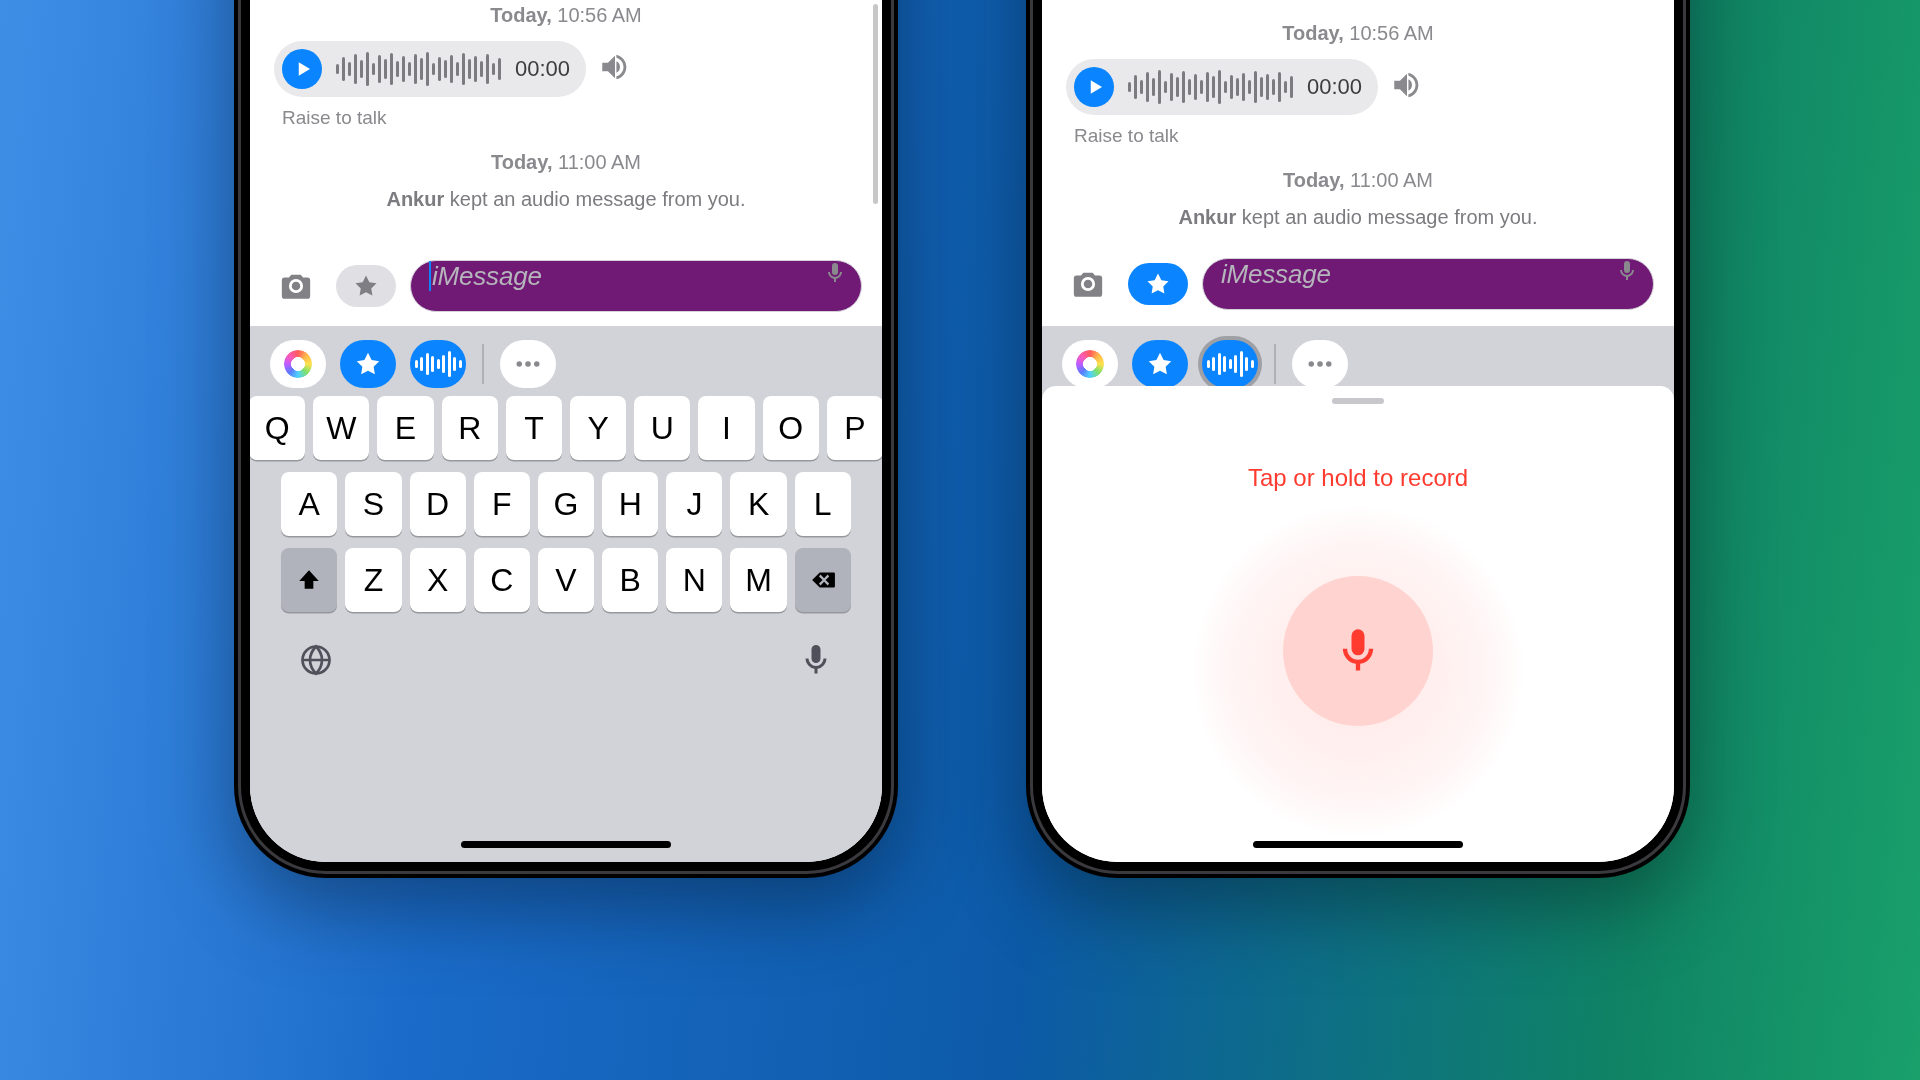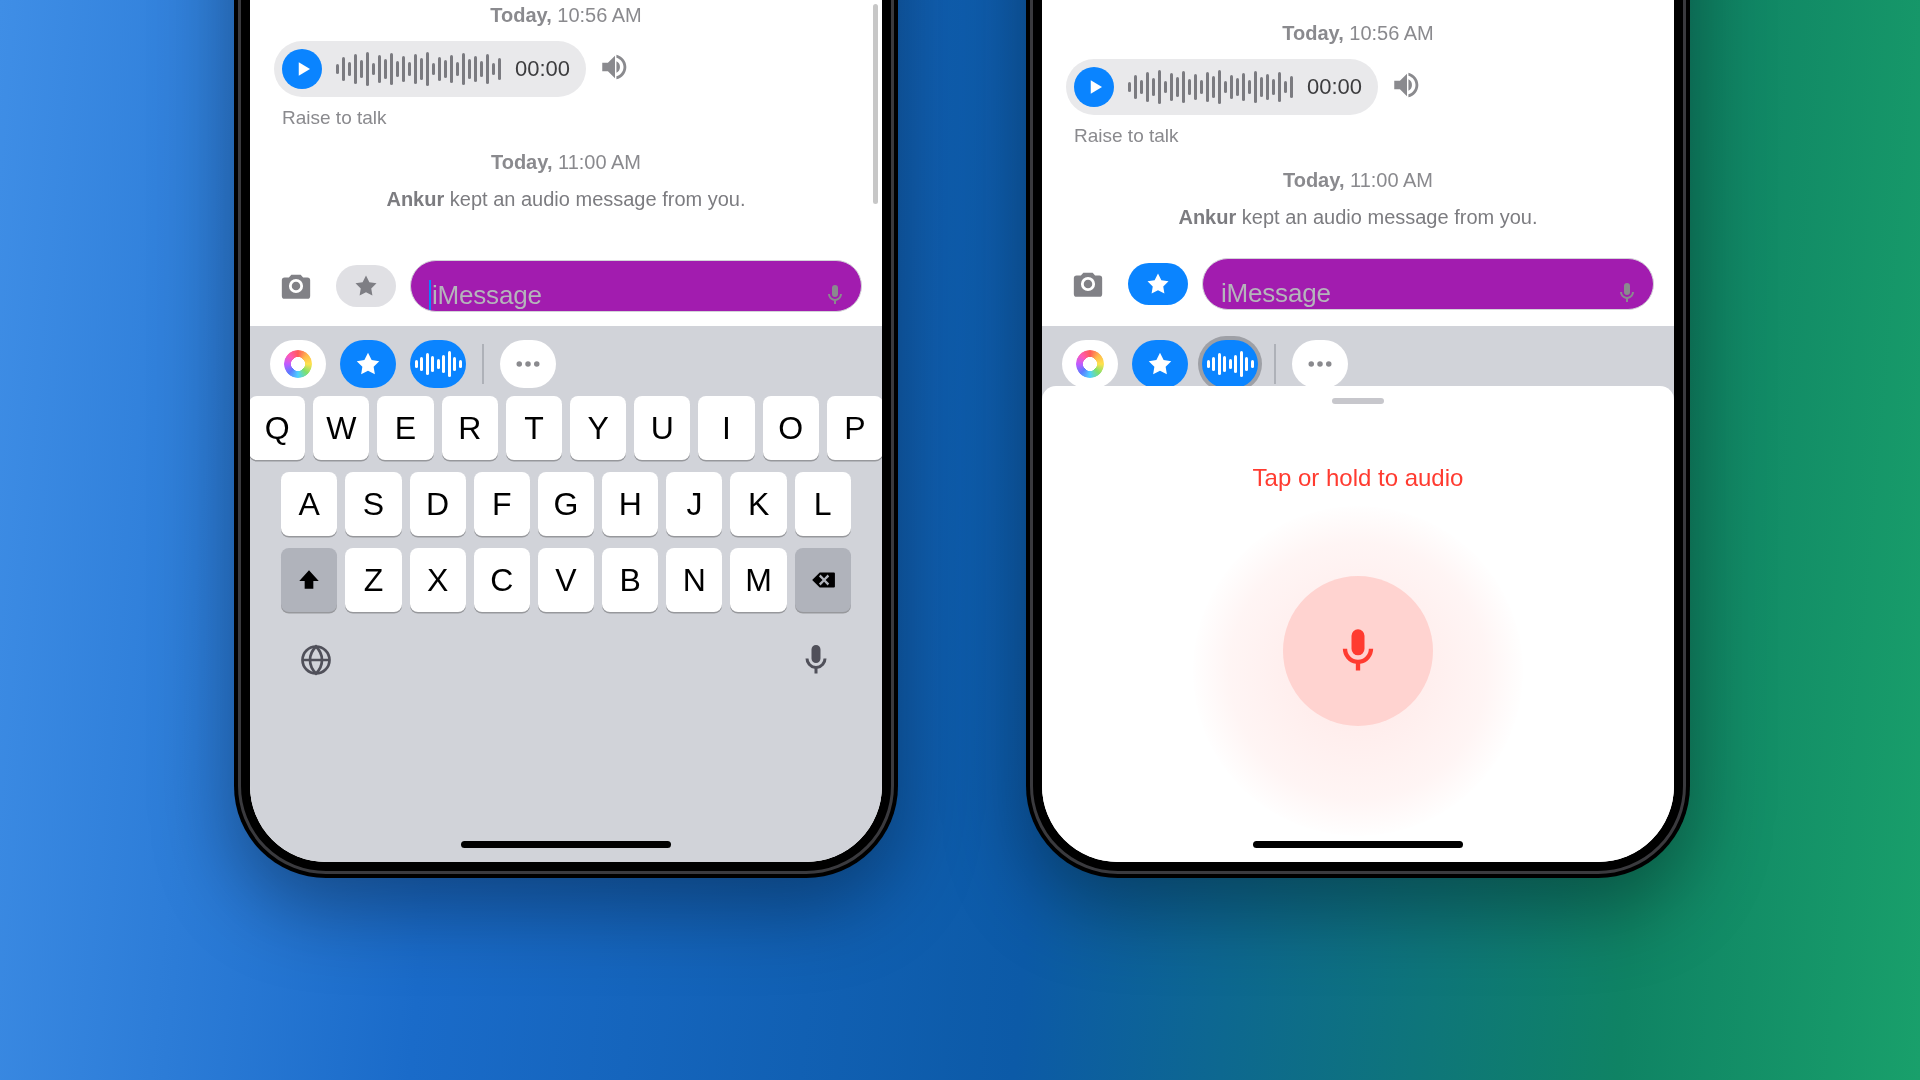--- a/index.html
+++ b/index.html
@@ -138,23 +138,24 @@
 .apps-pill.blue { background: #0a84ff; }
 .apps-pill.grey svg { fill: #7e7e84; }
 .apps-pill.blue svg { fill: #fff; }
 .apps-pill svg { width: 28px; height: 28px; }
 
 .input-pill {
   flex: 1;
   height: 52px;
   border: 1.5px solid #d3d3d8;
   border-radius: 26px;
-  display: flex; align-items: flex-end;
+  display: flex; align-items: flex-start;
   padding: 0 14px 0 18px;
-  background: #a21caf;
+  background: #701a75;
+  font-style: italic;
 }
 .input-pill .ph {
   flex: 1;
   color: #b5b5bb;
   font-size: 26px;
   letter-spacing: -.2px;
 }
 .cursor-blink {
   display: inline-block;
   width: 2px; height: 30px;
@@ -589,21 +590,21 @@
           <svg viewBox="0 0 24 24" fill="#8a8a8e">
             <circle cx="5" cy="12" r="2.2"></circle>
             <circle cx="12" cy="12" r="2.2"></circle>
             <circle cx="19" cy="12" r="2.2"></circle>
           </svg>
         </div>
     </div>
 
     <div class="record-panel">
       <div class="grabber"></div>
-      <div class="record-hint">Tap or hold to audio</div>
+      <div class="record-hint">Tap or hold to record</div>
       <div class="rec-halo"></div>
       <div class="rec-btn">
         <svg viewBox="0 0 24 24">
             <path d="M12 14a3 3 0 0 0 3-3V5a3 3 0 1 0-6 0v6a3 3 0 0 0 3 3zm5-3a5 5 0 0 1-10 0H5a7 7 0 0 0 6 6.9V21h2v-3.1A7 7 0 0 0 19 11h-2z"></path>
           </svg>
       </div>
     </div>
 
     <div class="home-ind"></div>
   </div>

